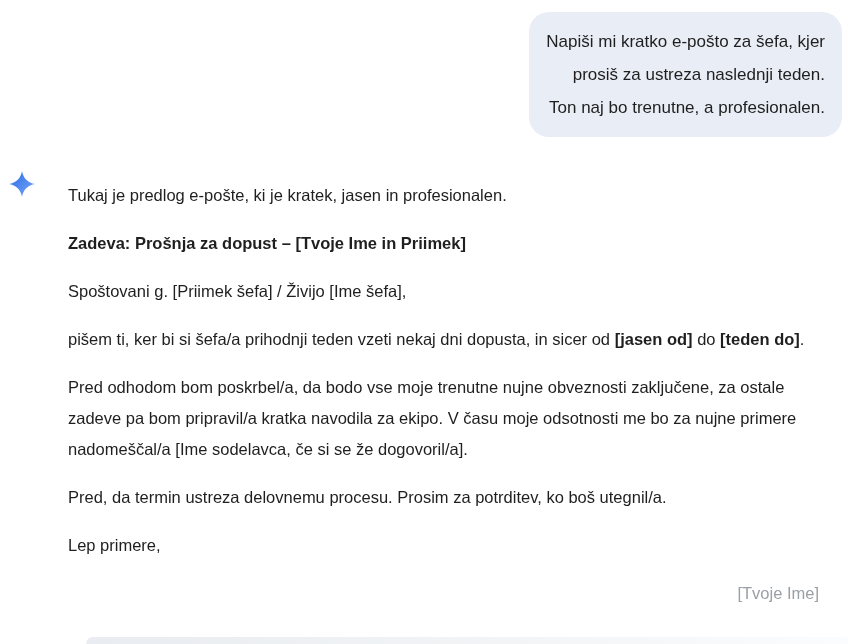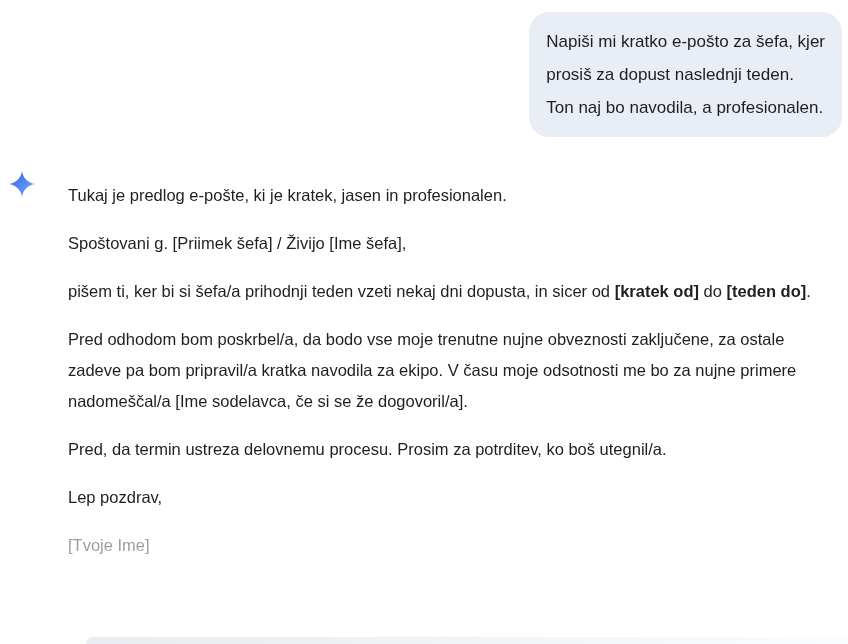--- a/index.html
+++ b/index.html
@@ -10,20 +10,21 @@
     overflow:hidden;
     font-family:"Liberation Sans",sans-serif;
     -webkit-font-smoothing:antialiased;
   }
   .user-bubble{
     position:absolute;
     top:12px;right:6px;
     background:var(--bubble-bg,#e9edf5);
     border-radius:20px;
     padding:13px 17px;
+    text-align:right;
   }
   .bubble-line{
     white-space:nowrap;
     font-size:17px;
     line-height:33px;
     color:var(--text,#1f1f1f);
   }
   .sparkle{
     position:absolute;
     left:9px;top:171px;
@@ -35,60 +36,61 @@
     width:755px;
   }
   .para{
     margin:0 4px 17px 0;
     font-size:16.5px;
     line-height:31px;
     color:var(--text,#1f1f1f);
     font-weight:400;
   }
   .para strong{font-weight:700;}
-  .para.muted{color:var(--muted,#9ba0a6);}
+  .para.muted{color:var(--muted,#9ba0a6);text-align:right;}
   .input-bar{
     position:absolute;
     left:86px;right:0;bottom:0;
     height:7px;
     border-top-left-radius:9px;
     border-top-right-radius:2px;
     background:linear-gradient(to right,#e9ecf0 0%,#f2f4f6 55%,#fbfcfd 100%);
   }
 </style>
 </head>
 <body>
 
 <div class="screen" style="--bg: #ffffff; --bubble-bg: #e9edf5; --text: #1f1f1f; --muted: #9ba0a6;">
 
   <div class="user-bubble">
     <div>
         <div class="bubble-line">Napiši mi kratko e-pošto za šefa, kjer</div>
-        <div class="bubble-line">prosiš za dopust naslednji teden.</div>
-        <div class="bubble-line">Ton naj bo navodila, a profesionalen.</div>
+        <div class="bubble-line">prosiš za ustreza naslednji teden.</div>
+        <div class="bubble-line">Ton naj bo trenutne, a profesionalen.</div>
       </div>
   </div>
 
   <div class="sparkle">
     <svg viewBox="0 0 24 24" width="26" height="26" aria-hidden="true">
       <defs>
         <linearGradient id="sparkGrad" x1="0" y1="0" x2="1" y2="1">
           <stop offset="0" stop-color="#2a6ae6"></stop>
           <stop offset="1" stop-color="#7aa8f7"></stop>
         </linearGradient>
       </defs>
       <path fill="url(#sparkGrad)" d="M12 0C12.9 6.4 17.6 11.1 24 12 17.6 12.9 12.9 17.6 12 24 11.1 17.6 6.4 12.9 0 12 6.4 11.1 11.1 6.4 12 0Z"></path>
     </svg>
   </div>
 
   <div class="assistant">
       <p class="para"><span>Tukaj je predlog e-pošte, ki je kratek, jasen in profesionalen.</span></p>
+      <p class="para"><strong>Zadeva: Prošnja za dopust – [Tvoje Ime in Priimek]</strong></p>
       <p class="para"><span>Spoštovani g. [Priimek šefa] / Živijo [Ime šefa],</span></p>
-      <p class="para"><span>pišem ti, ker bi si šefa/a prihodnji teden vzeti nekaj dni dopusta, in sicer od </span><strong>[kratek od]</strong><span> do </span><strong>[teden do]</strong><span>.</span></p>
+      <p class="para"><span>pišem ti, ker bi si šefa/a prihodnji teden vzeti nekaj dni dopusta, in sicer od </span><strong>[jasen od]</strong><span> do </span><strong>[teden do]</strong><span>.</span></p>
       <p class="para"><span>Pred odhodom bom poskrbel/a, da bodo vse moje trenutne nujne obveznosti zaključene, za ostale zadeve pa bom pripravil/a kratka navodila za ekipo. V času moje odsotnosti me bo za nujne primere nadomeščal/a [Ime sodelavca, če si se že dogovoril/a].</span></p>
       <p class="para"><span>Pred, da termin ustreza delovnemu procesu. Prosim za potrditev, ko boš utegnil/a.</span></p>
-      <p class="para"><span>Lep pozdrav,</span></p>
+      <p class="para"><span>Lep primere,</span></p>
       <p class="para muted"><span>[Tvoje Ime]</span></p>
     </div>
 
   <div class="input-bar"></div>
 
 </div>
 
 </body></html>

